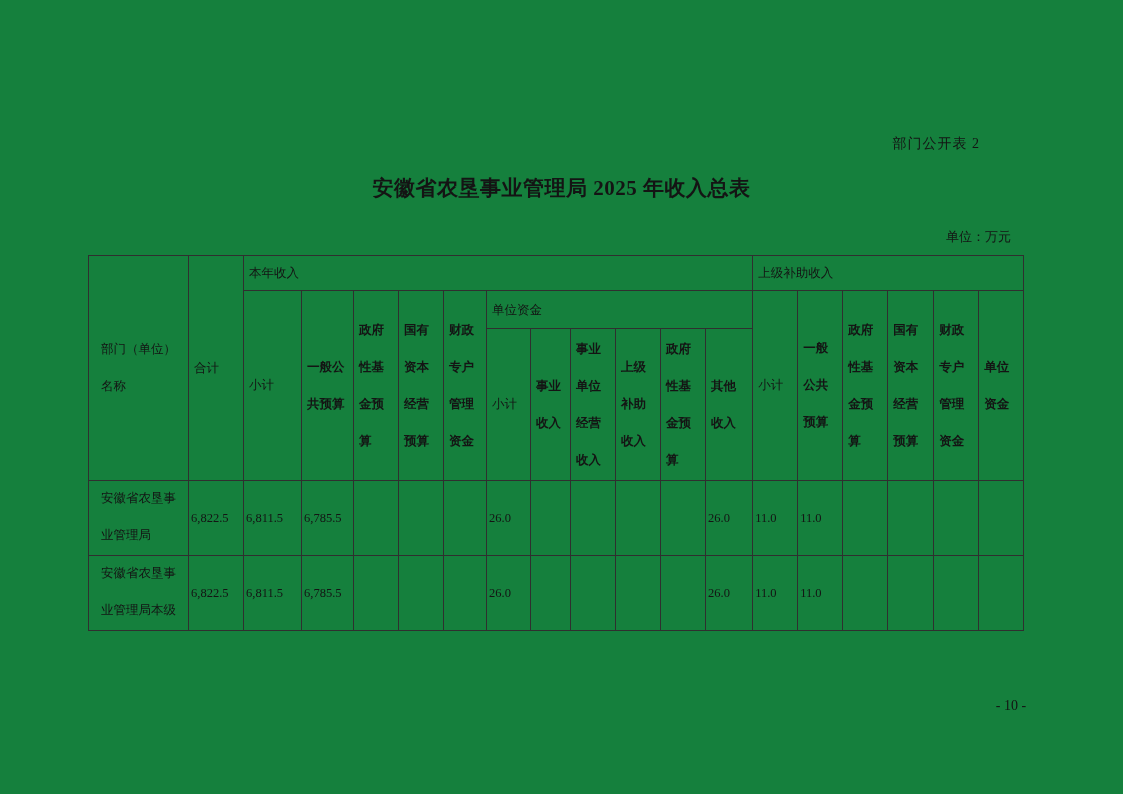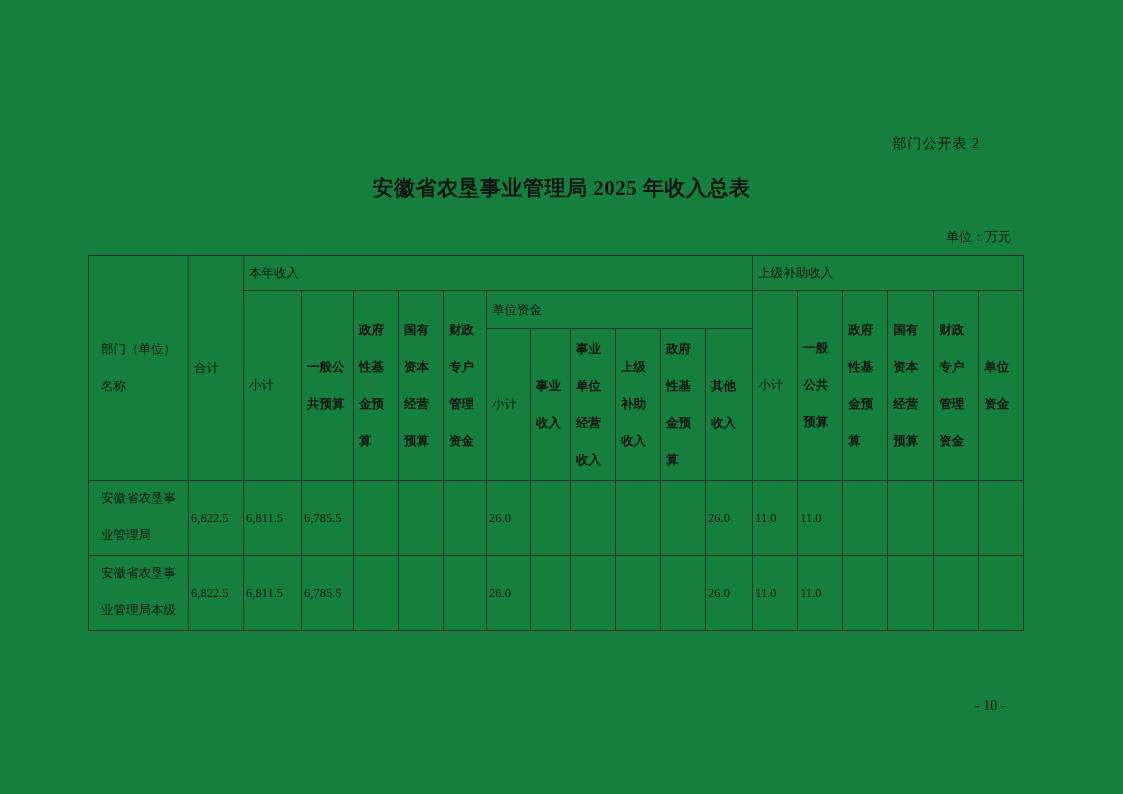--- a/index.html
+++ b/index.html
@@ -37,20 +37,21 @@
     top: 228px;
     right: 112px;
     font-size: 13px;
     text-align: center;
   }
   .page-number {
     position: absolute;
     top: 698px;
     left: 975px;
     width: 72px;
+    text-align: center;
     font-size: 14px;
   }
   table.income {
     position: absolute;
     left: 88px;
     top: 255px;
     width: 935px;
     border-collapse: collapse;
     table-layout: fixed;
   }

